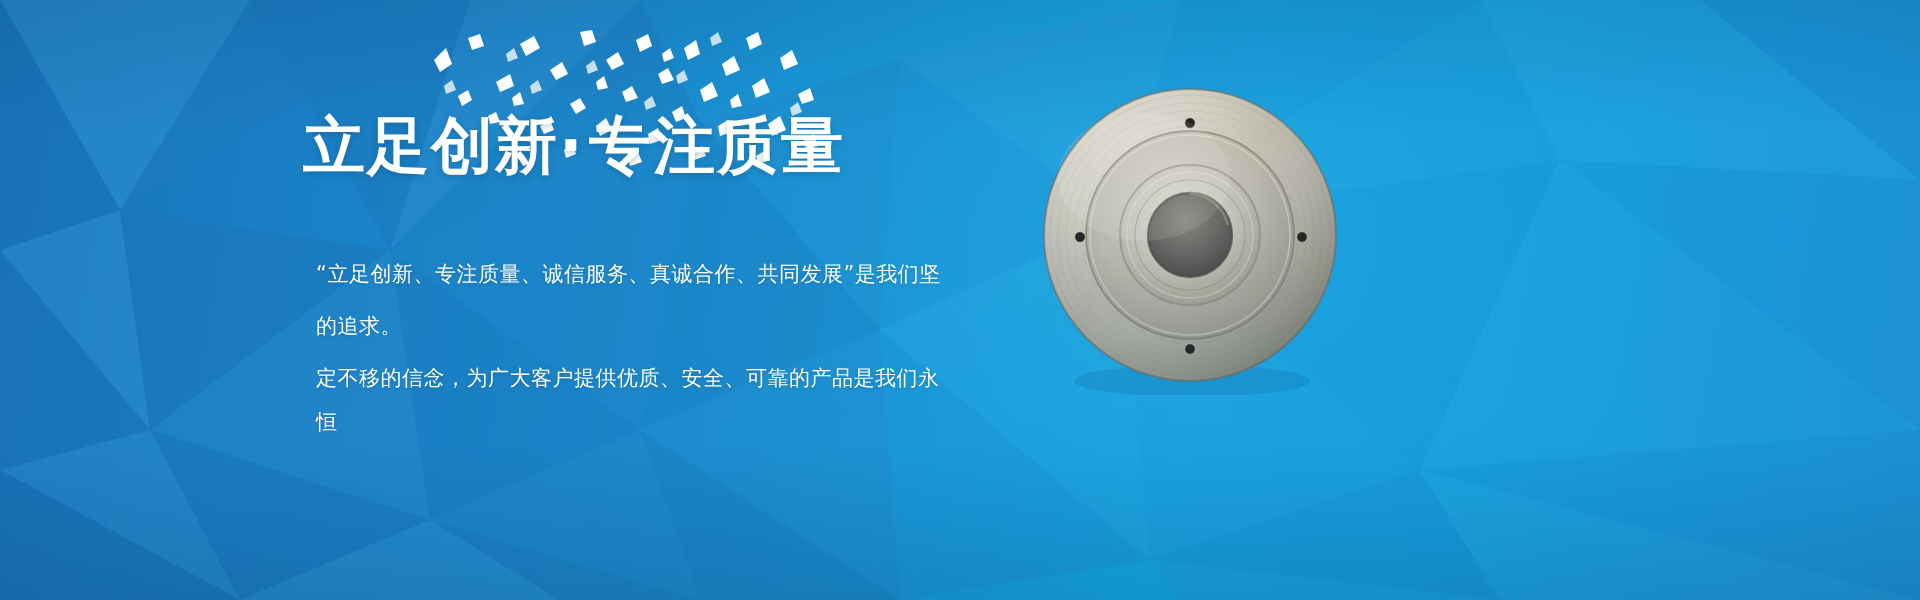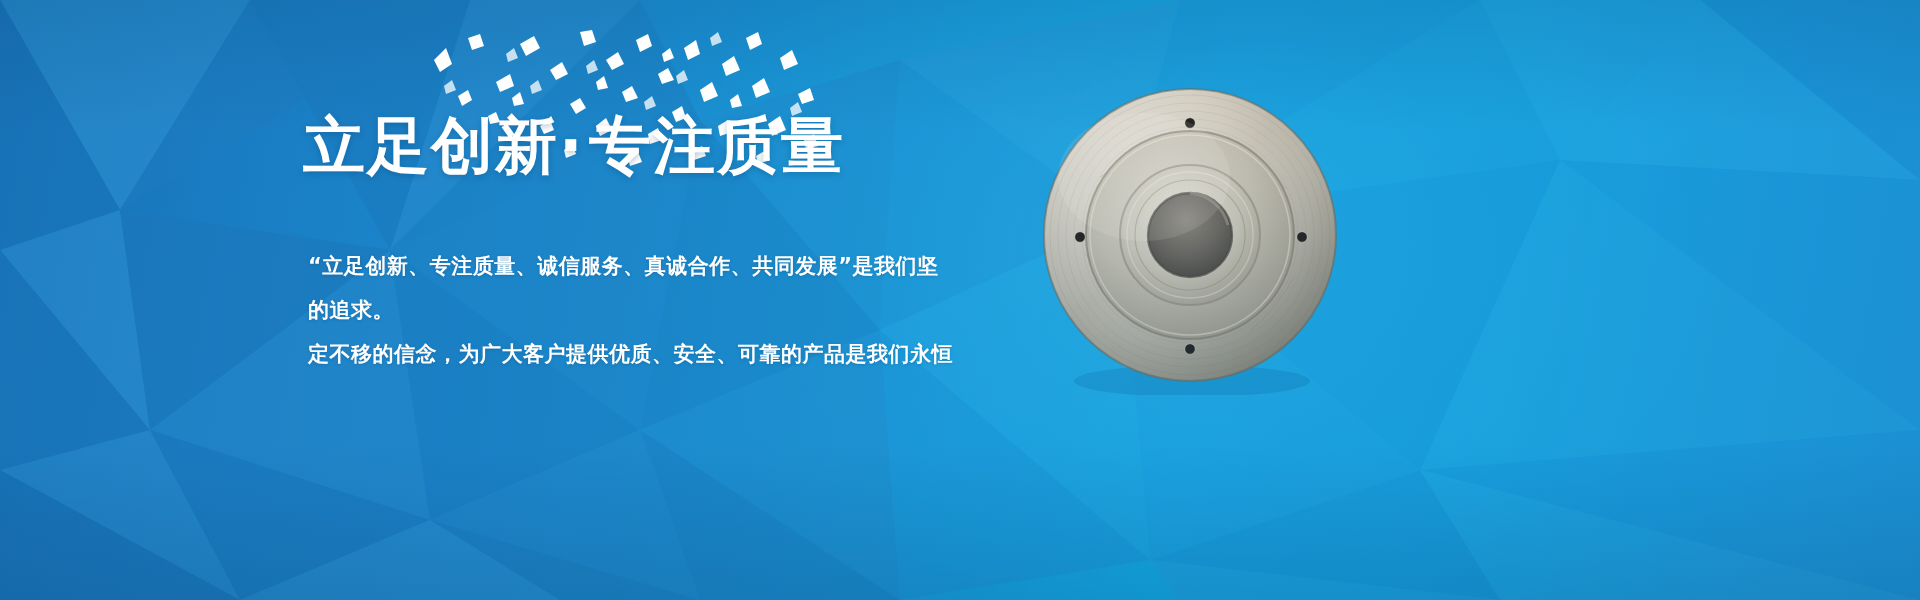--- a/index.html
+++ b/index.html
@@ -74,21 +74,21 @@
     position:absolute;
     left:308px;
     top:244px;
     width:660px;
     color:#ffffff;
     font-size:21px;
     line-height:44px;
     letter-spacing:0.5px;
     text-shadow:0 1px 3px rgba(8,60,105,0.25);
   }
-  .body-copy p{margin:0;font-weight:bold;}
+  .body-copy p{margin:8px;}
 
   
   .product{
     position:absolute;
     left:1040px;
     top:85px;
     width:310px;
     height:310px;
   }
   .product svg{display:block;}

